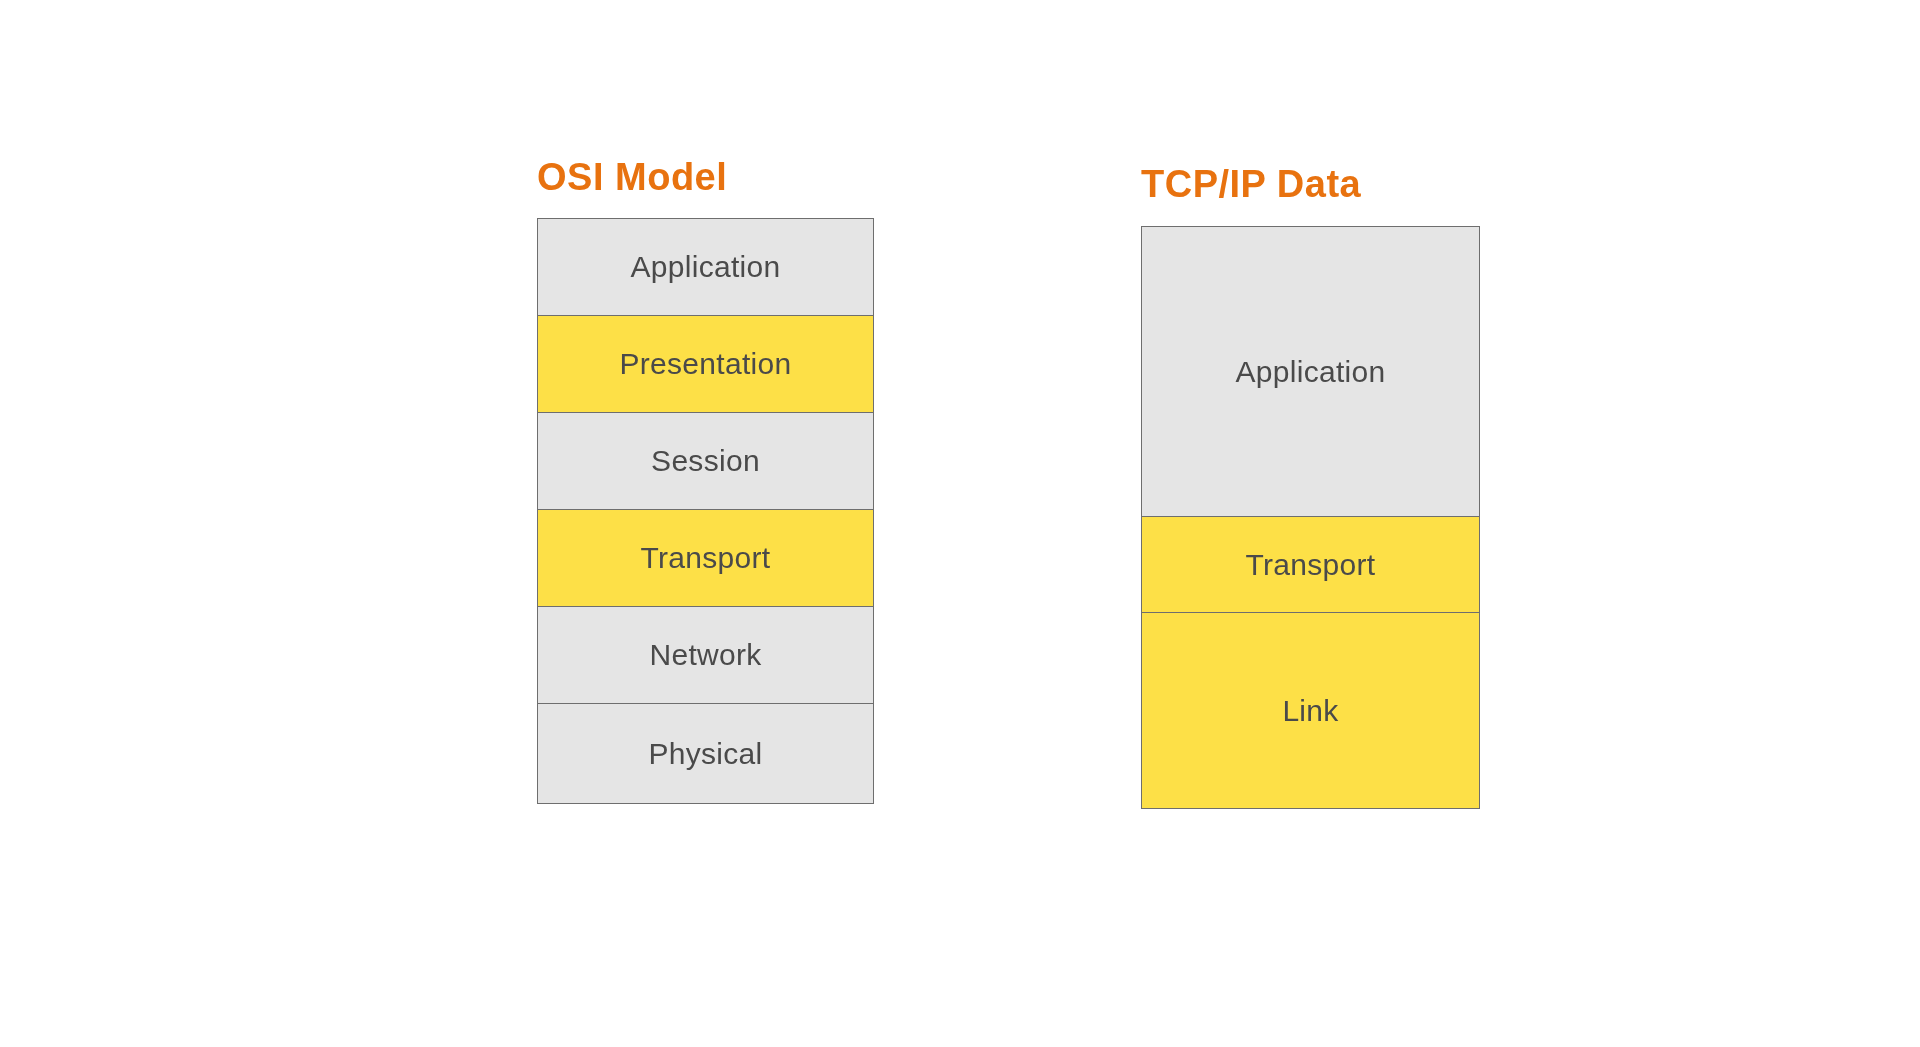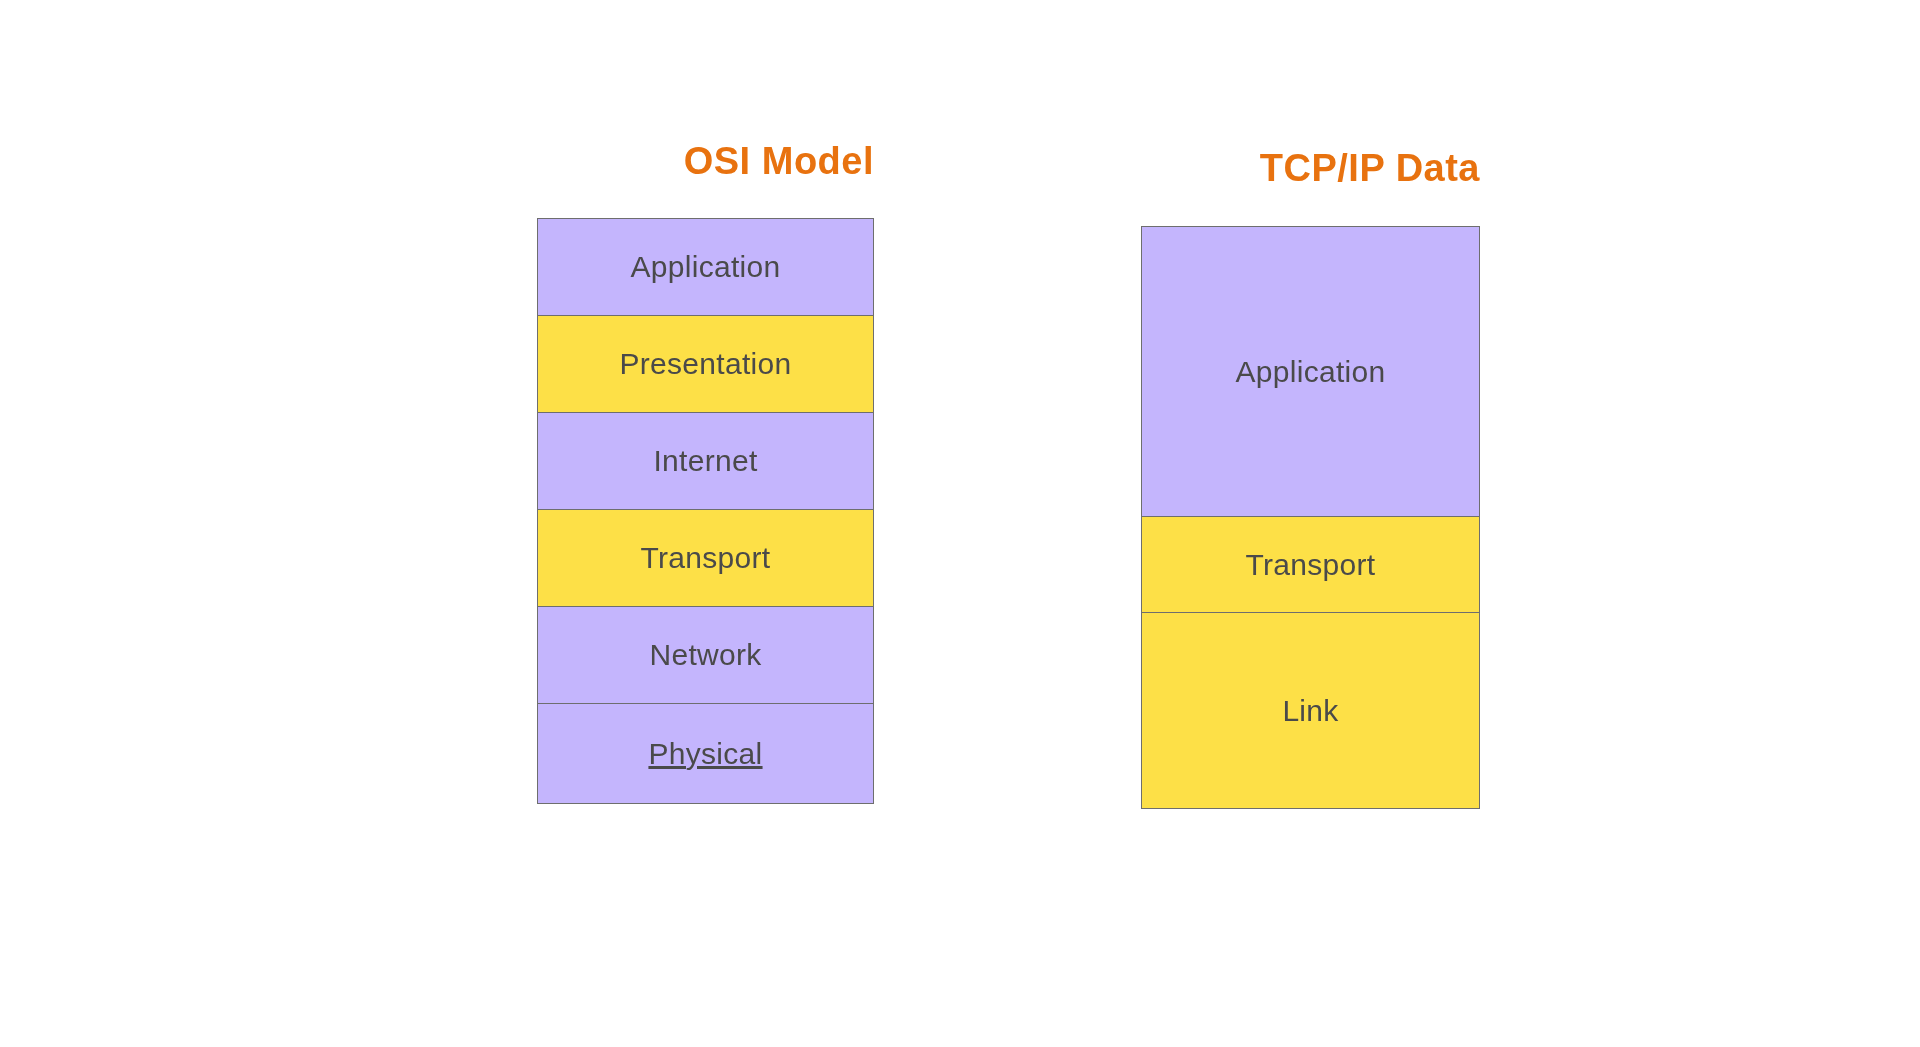--- a/index.html
+++ b/index.html
@@ -10,25 +10,26 @@
   }
   .canvas {
     position: relative;
     width: 1920px;
     height: 1047px;
     background: #ffffff;
     overflow: hidden;
   }
   .model-title {
     position: absolute;
-    text-align: right;
+    text-align: left;
     font-size: 38px;
     font-weight: 700;
     letter-spacing: 0.5px;
     color: #e8720f;
+    margin-top: 16px;
   }
   #osi-title  { left: 537px; top: 140px; width: 337px; }
   #tcp-title  { left: 1141px; top: 147px; width: 339px; }
 
   .stack {
     position: absolute;
     border: 1px solid #6e6e6e;
     box-sizing: border-box;
     background: #ffffff;
   }
@@ -40,25 +41,25 @@
     align-items: center;
     justify-content: center;
     box-sizing: border-box;
     border-bottom: 1px solid #6e6e6e;
     background: #fde047;
     font-size: 30px;
     color: #4a4a4a;
     letter-spacing: 0.3px;
   }
   .layer:last-child { border-bottom: none; }
-  .layer.peach { background: #c4b5fd; }
+  .layer.peach { background: #e5e5e5; }
 
   
   #osi-stack .layer { height: 97px; }
-  #osi-stack .layer:last-child { height: 99px; text-decoration: underline; }
+  #osi-stack .layer:last-child { height: 99px; }
 
   
   #tcp-stack .layer.span-app  { height: 290px; }
   #tcp-stack .layer.span-one  { height: 96px; }
   #tcp-stack .layer.span-link { height: 195px; }
 </style>
 </head>
 <body>
 
 <div class="canvas">
@@ -66,21 +67,21 @@
   <div id="osi-title" class="model-title">OSI Model</div>
 
   <div id="osi-stack" class="stack">
     <div class="layer peach">
       <span>Application</span>
     </div>
     <div class="layer">
       <span>Presentation</span>
     </div>
     <div class="layer peach">
-      <span>Internet</span>
+      <span>Session</span>
     </div>
     <div class="layer">
       <span>Transport</span>
     </div>
     <div class="layer peach">
       <span>Network</span>
     </div>
     <div class="layer peach">
       <span>Physical</span>
     </div>

